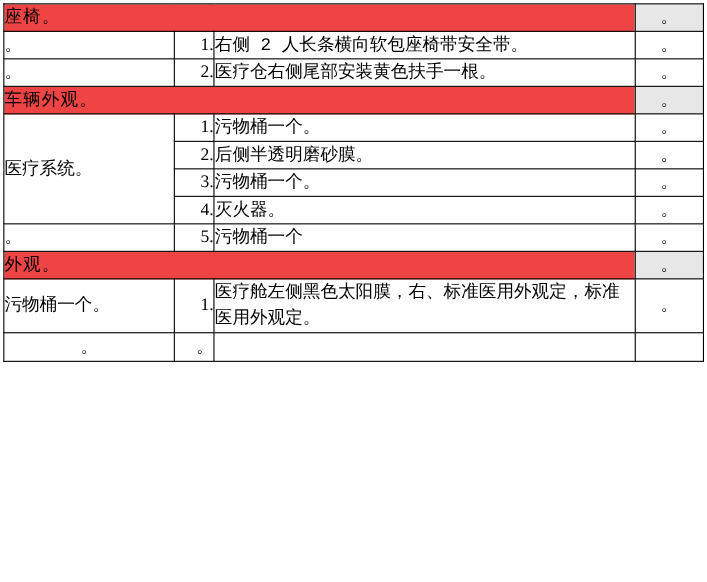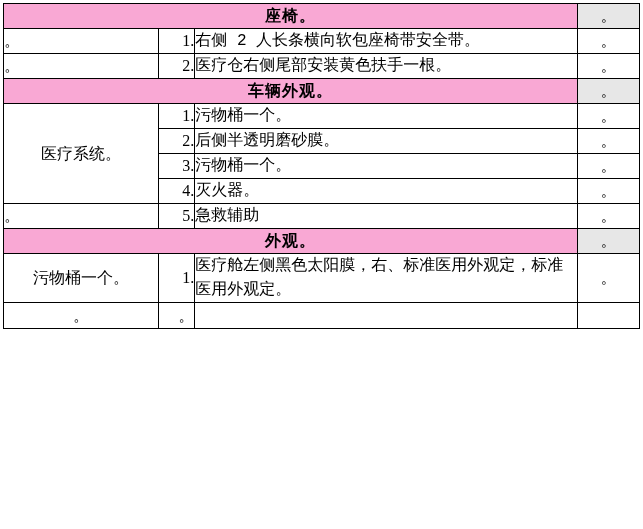--- a/index.html
+++ b/index.html
@@ -32,43 +32,42 @@
     font-size: 16px;
     line-height: 1.5;
     color: #000000;
   }
   
   col.c1 { width: 155px; }
   col.c2 { width: 36px; }
   col.c3 { width: 382px; }
   col.c4 { width: 62px; }
   .section-title {
-    text-align: center;
     font-size: 17px;
-    font-weight: bold;
-    background: #f9a8d4;
+    font-weight: normal;
+    background: #ef4444;
     letter-spacing: 1px;
     padding: 7px 0;
   }
   .section-blank {
     background: #e7e7e7;
   }
   .num {
     text-align: right;
     padding: 6px 3px 6px 0;
     font-size: 16px;
   }
   .item-text {
     text-align: left;
     padding: 6px 2px 6px 8px;
     font-size: 16px;
     font-family: Liberation Mono, monospace;
   }
   .label-cell {
-    text-align: center;
+    text-align: left;
     font-size: 16px;
     padding: 6px 4px;
   }
   .blank-cell {
     font-size: 11px;
     color: #666666;
     padding: 6px 6px;
     text-align: left;
   }
   .blank-cell.right {
@@ -133,21 +132,21 @@
         <td class="blank-cell right">。</td>
       </tr>
       <tr>
         <td class="num">4.</td>
         <td class="item-text">灭火器。</td>
         <td class="blank-cell right">。</td>
       </tr>
       <tr>
         <td class="blank-cell">。</td>
         <td class="num">5.</td>
-        <td class="item-text">急救辅助</td>
+        <td class="item-text">污物桶一个</td>
         <td class="blank-cell right">。</td>
       </tr>
 
       <tr>
         <td class="section-title" colspan="3">外观。</td>
         <td class="section-blank blank-cell right">。</td>
       </tr>
       <tr>
         <td class="label-cell">污物桶一个。</td>
         <td class="num">1.</td>

